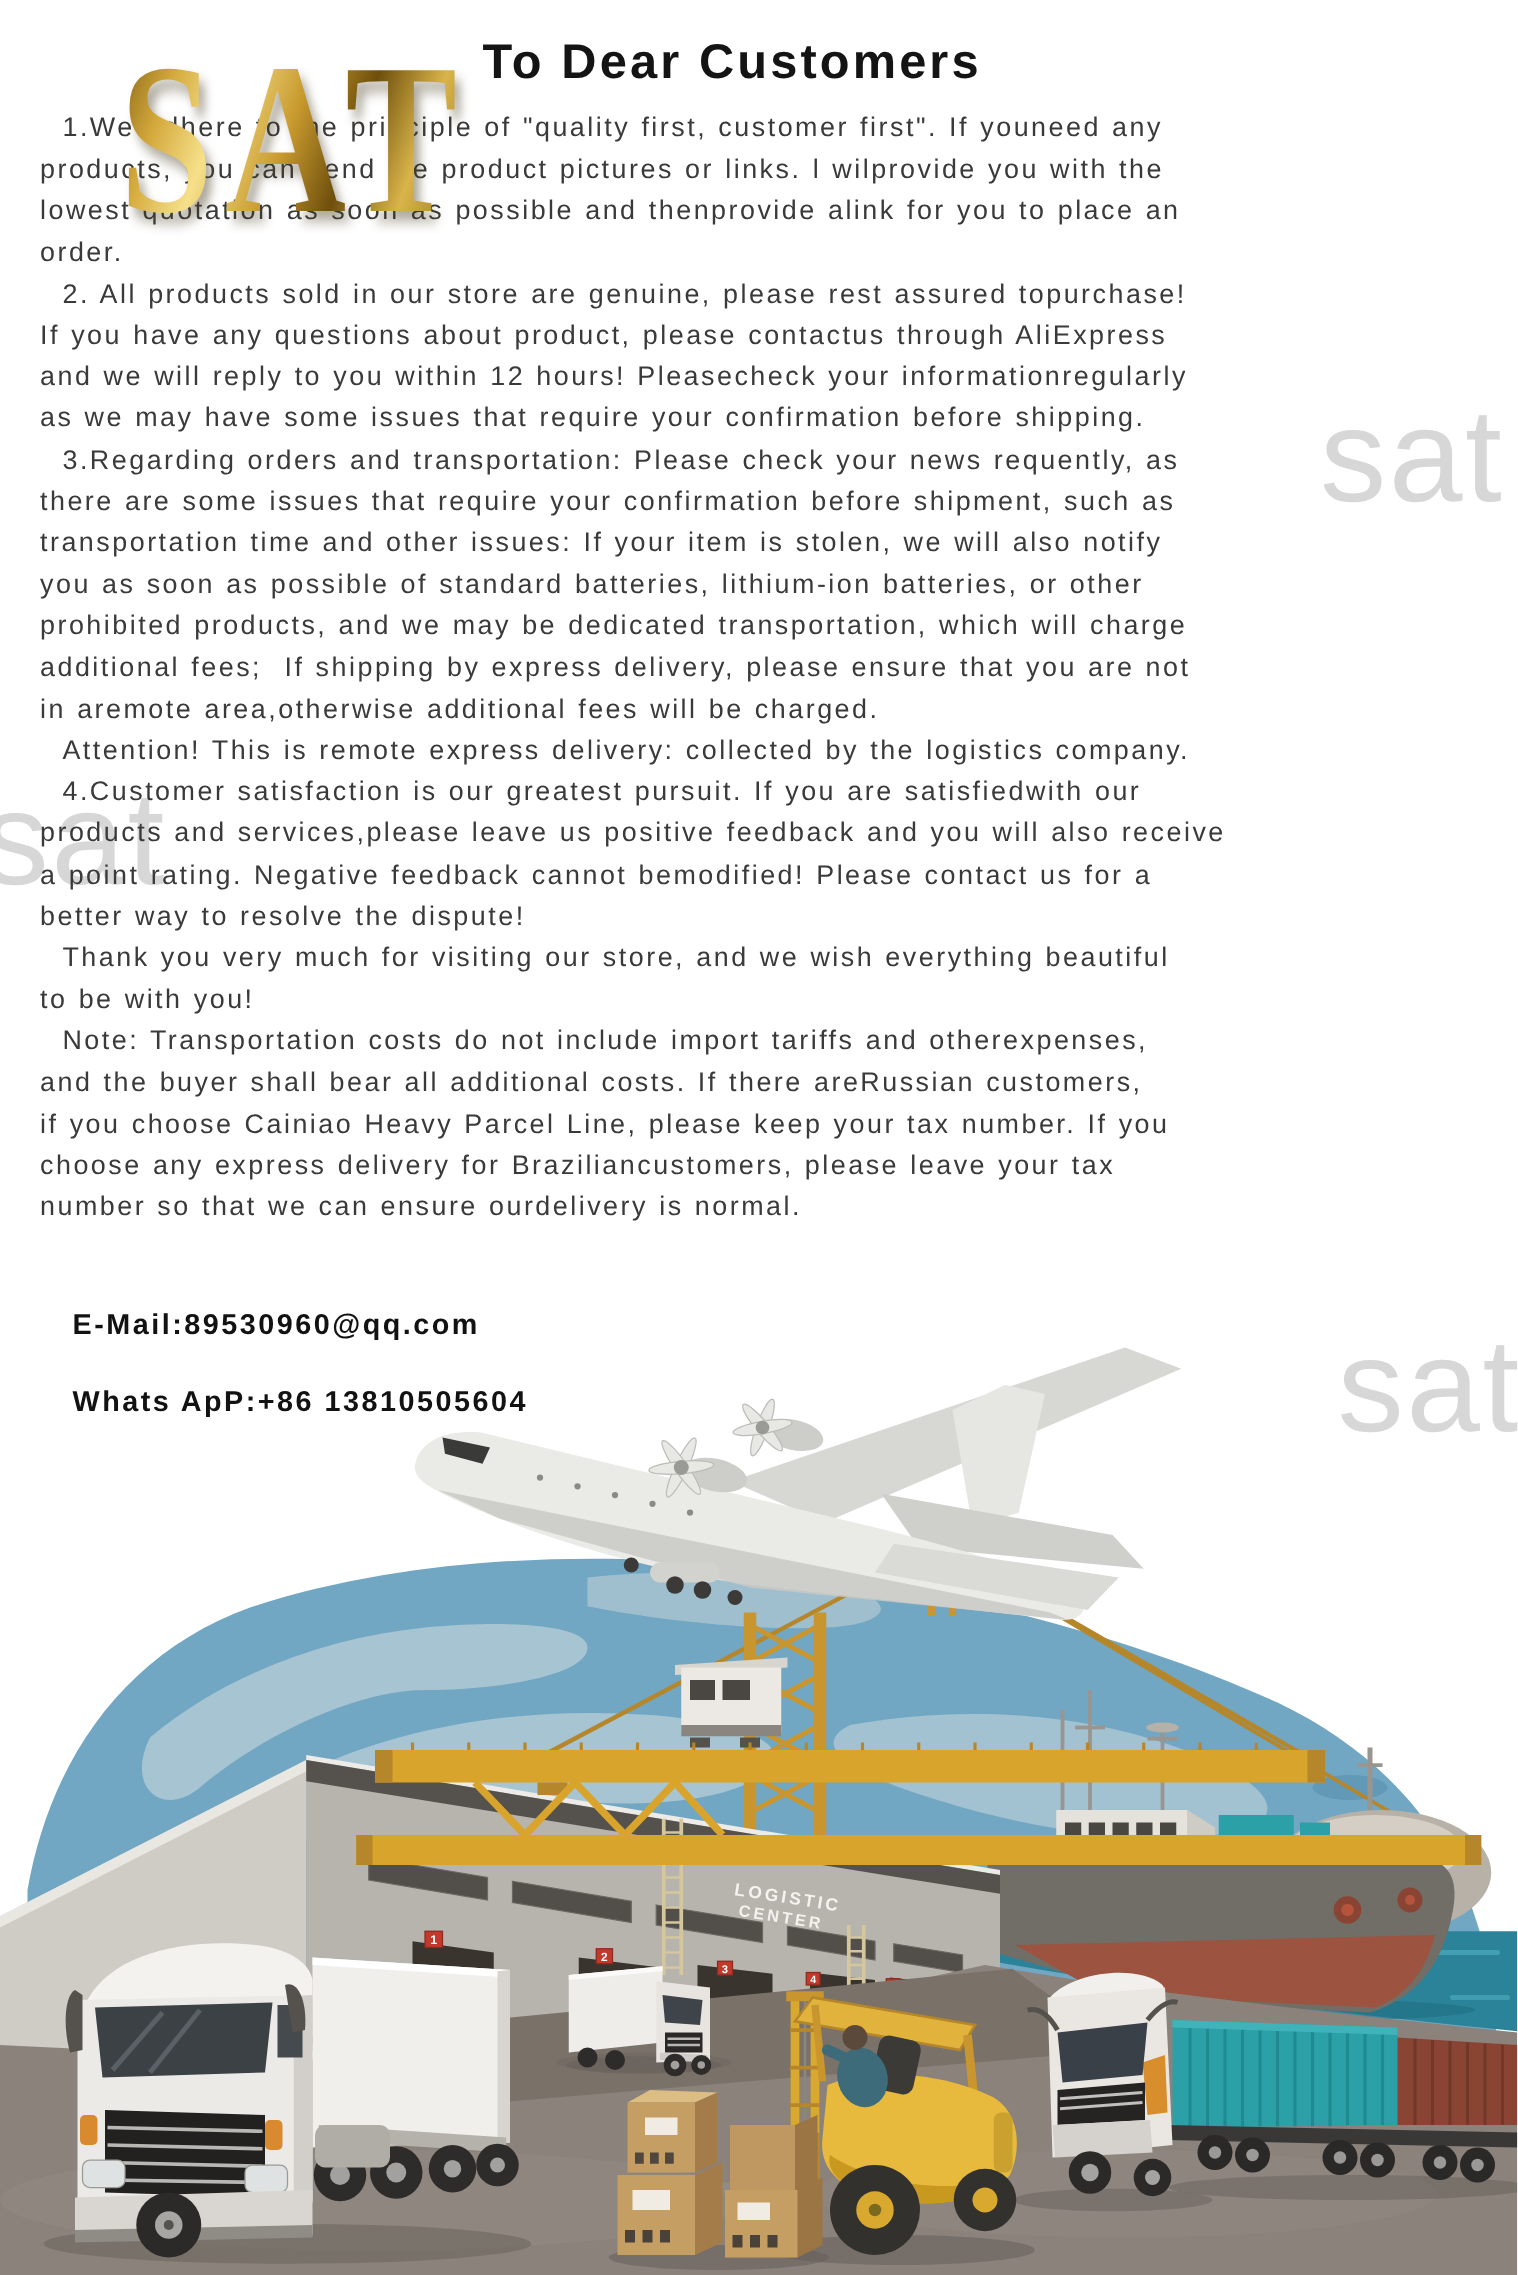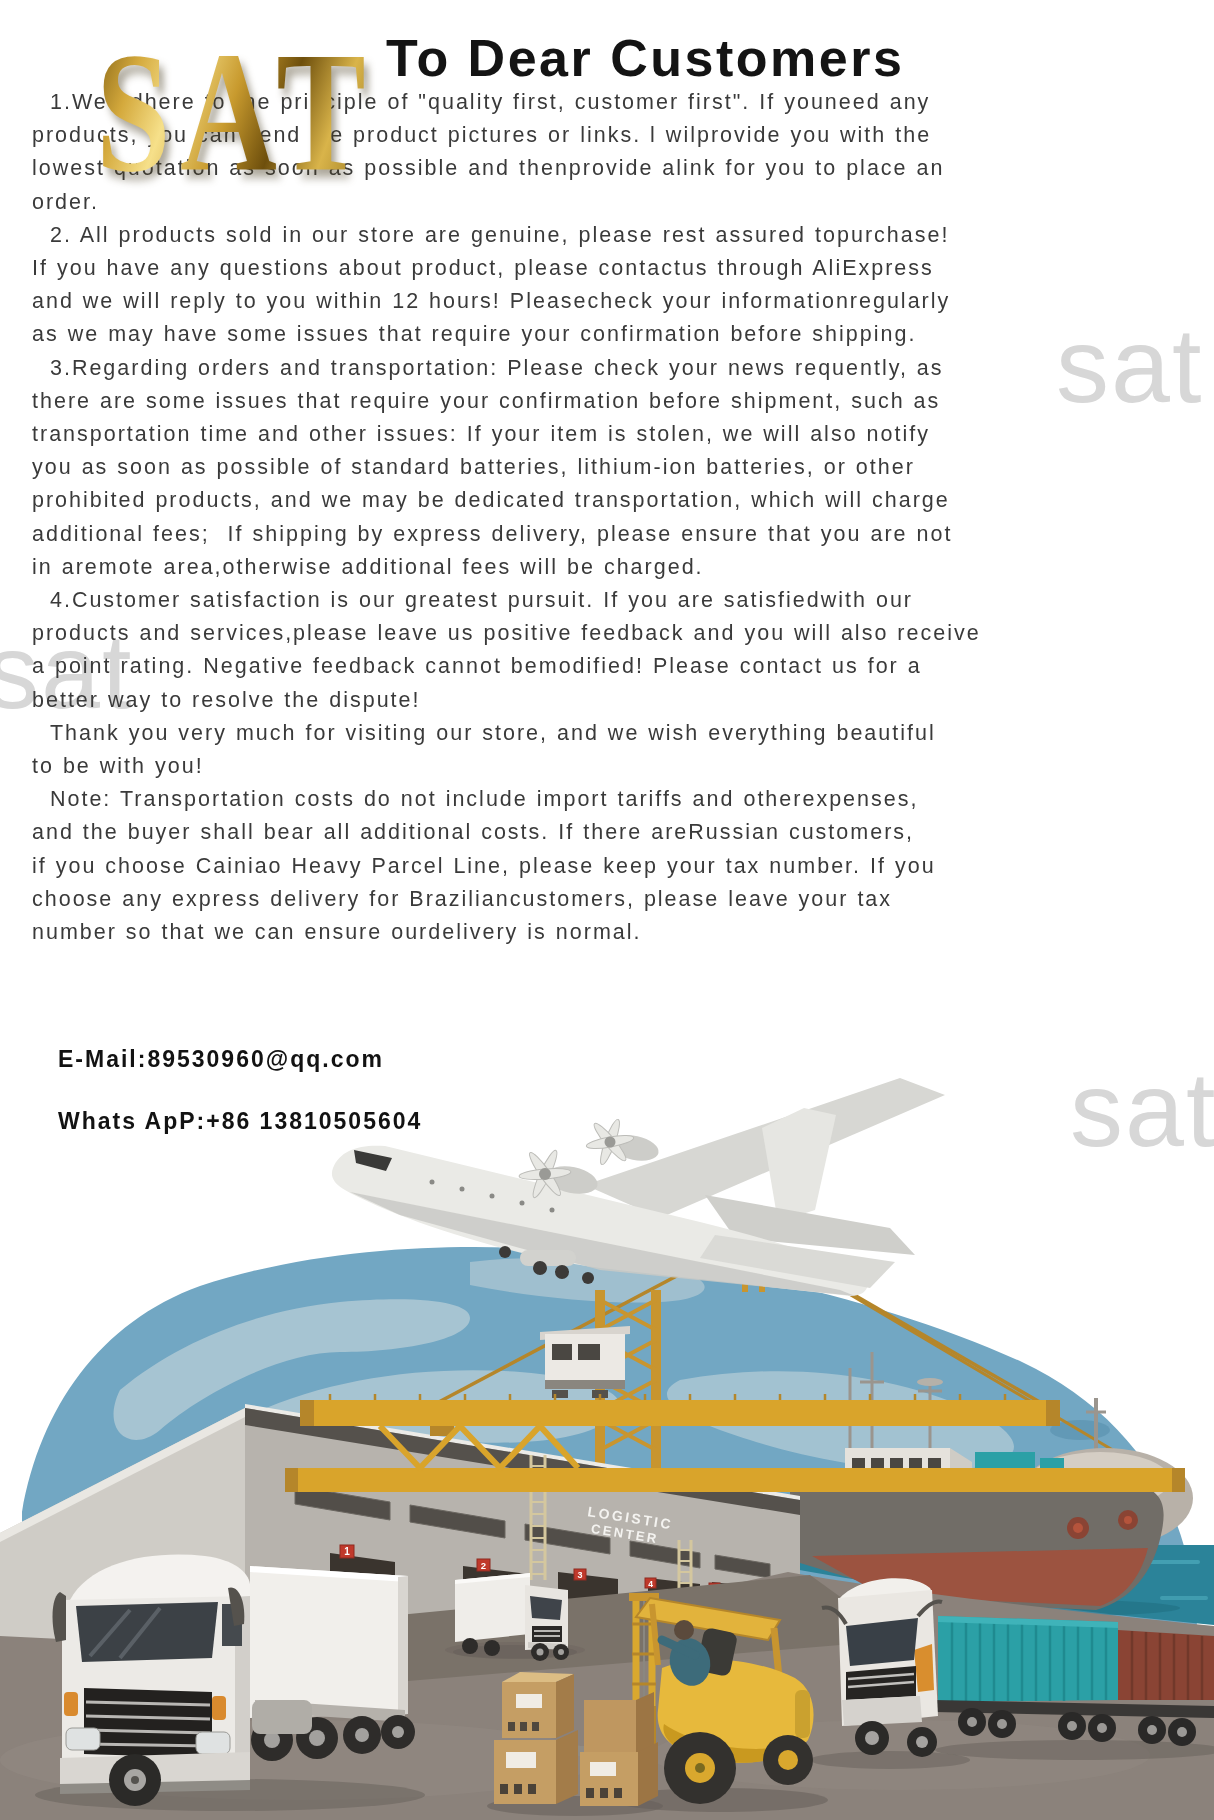--- a/index.html
+++ b/index.html
@@ -7,21 +7,21 @@
         font-family:"Liberation Sans","DejaVu Sans",sans-serif;}
   
   .sat-logo{position:absolute;left:96px;top:26px;z-index:3;
     font-family:"Liberation Serif","DejaVu Serif",serif;font-weight:bold;
     font-size:172px;line-height:1;letter-spacing:12px;
     background:linear-gradient(115deg,#7a5a10 0%,#d4a93c 16%,#f6e08a 30%,#c89a2e 48%,#6e4f0c 64%,#d9b44a 80%,#8a6a16 100%);
     -webkit-background-clip:text;background-clip:text;color:transparent;
     transform:scaleX(.78);transform-origin:left top;
     filter:drop-shadow(6px 8px 5px rgba(70,60,30,.45));}
   .page-title{position:absolute;left:386px;top:28px;z-index:2;
-    font-size:52px;font-weight:bold;color:#141414;letter-spacing:2.5px;}
+    font-size:39px;font-weight:bold;color:#141414;letter-spacing:2.5px;}
   
   .wm{position:absolute;z-index:1;font-size:106px;line-height:1;color:#d7d7d7;
       letter-spacing:2px;font-weight:400;}
   .wm1{left:1056px;top:312px;}
   .wm2{left:-14px;top:618px;}
   .wm3{left:1070px;top:1056px;}
   
   .notice{position:absolute;left:32px;top:86px;width:1162px;z-index:2;
     font-size:21.5px;line-height:33.2px;color:#3a3a3a;
     letter-spacing:2px;word-spacing:1px;}
@@ -53,20 +53,21 @@
 If you have any questions about product, please contactus through AliExpress
 and we will reply to you within 12 hours! Pleasecheck your informationregularly
 as we may have some issues that require your confirmation before shipping.</div>
     <div class="para">  3.Regarding orders and transportation: Please check your news requently, as
 there are some issues that require your confirmation before shipment, such as
 transportation time and other issues: If your item is stolen, we will also notify
 you as soon as possible of standard batteries, lithium-ion batteries, or other
 prohibited products, and we may be dedicated transportation, which will charge
 additional fees;  If shipping by express delivery, please ensure that you are not
 in aremote area,otherwise additional fees will be charged.</div>
+    <div class="para">  Attention! This is remote express delivery: collected by the logistics company.</div>
     <div class="para">  4.Customer satisfaction is our greatest pursuit. If you are satisfiedwith our
 products and services,please leave us positive feedback and you will also receive
 a point rating. Negative feedback cannot bemodified! Please contact us for a
 better way to resolve the dispute!</div>
     <div class="para">  Thank you very much for visiting our store, and we wish everything beautiful
 to be with you!</div>
     <div class="para">  Note: Transportation costs do not include import tariffs and otherexpenses,
 and the buyer shall bear all additional costs. If there areRussian customers,
 if you choose Cainiao Heavy Parcel Line, please keep your tax number. If you
 choose any express delivery for Braziliancustomers, please leave your tax

